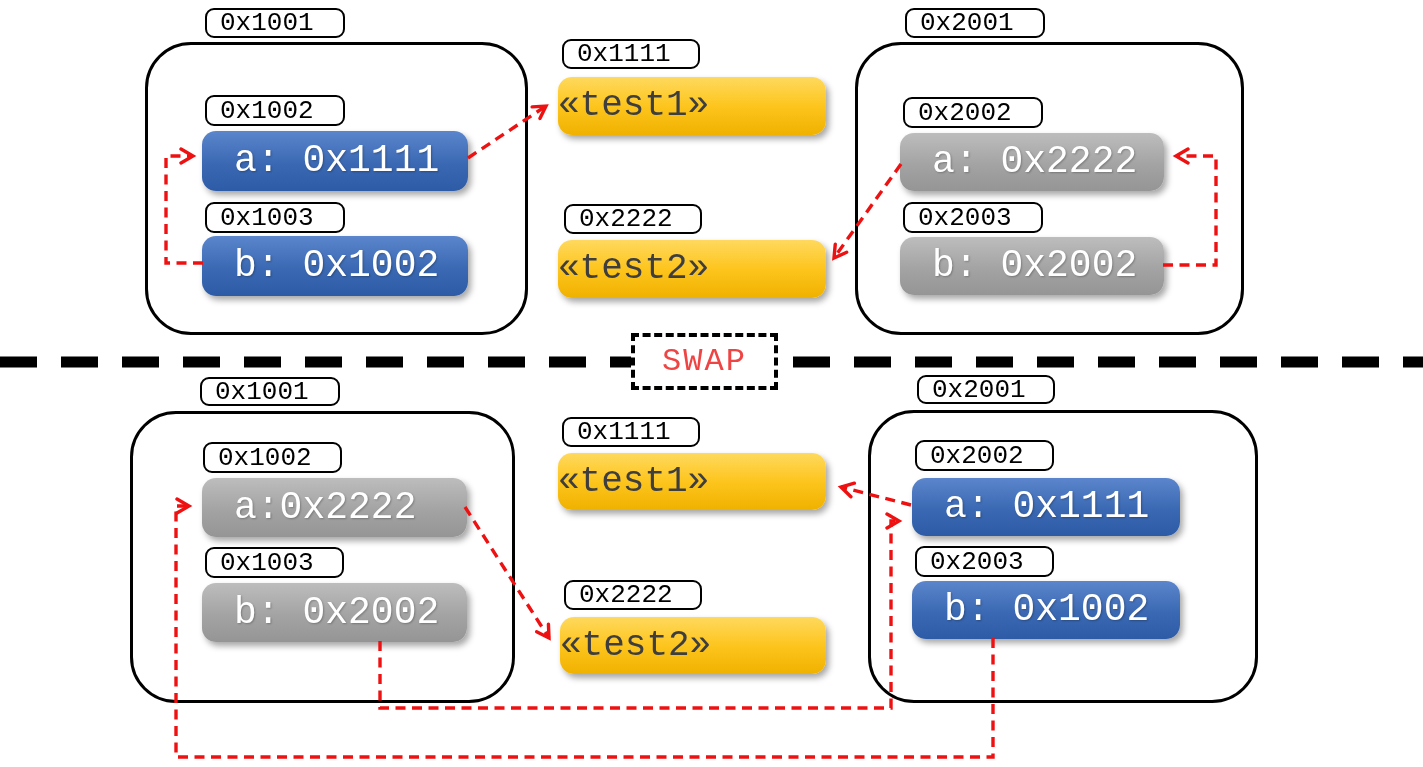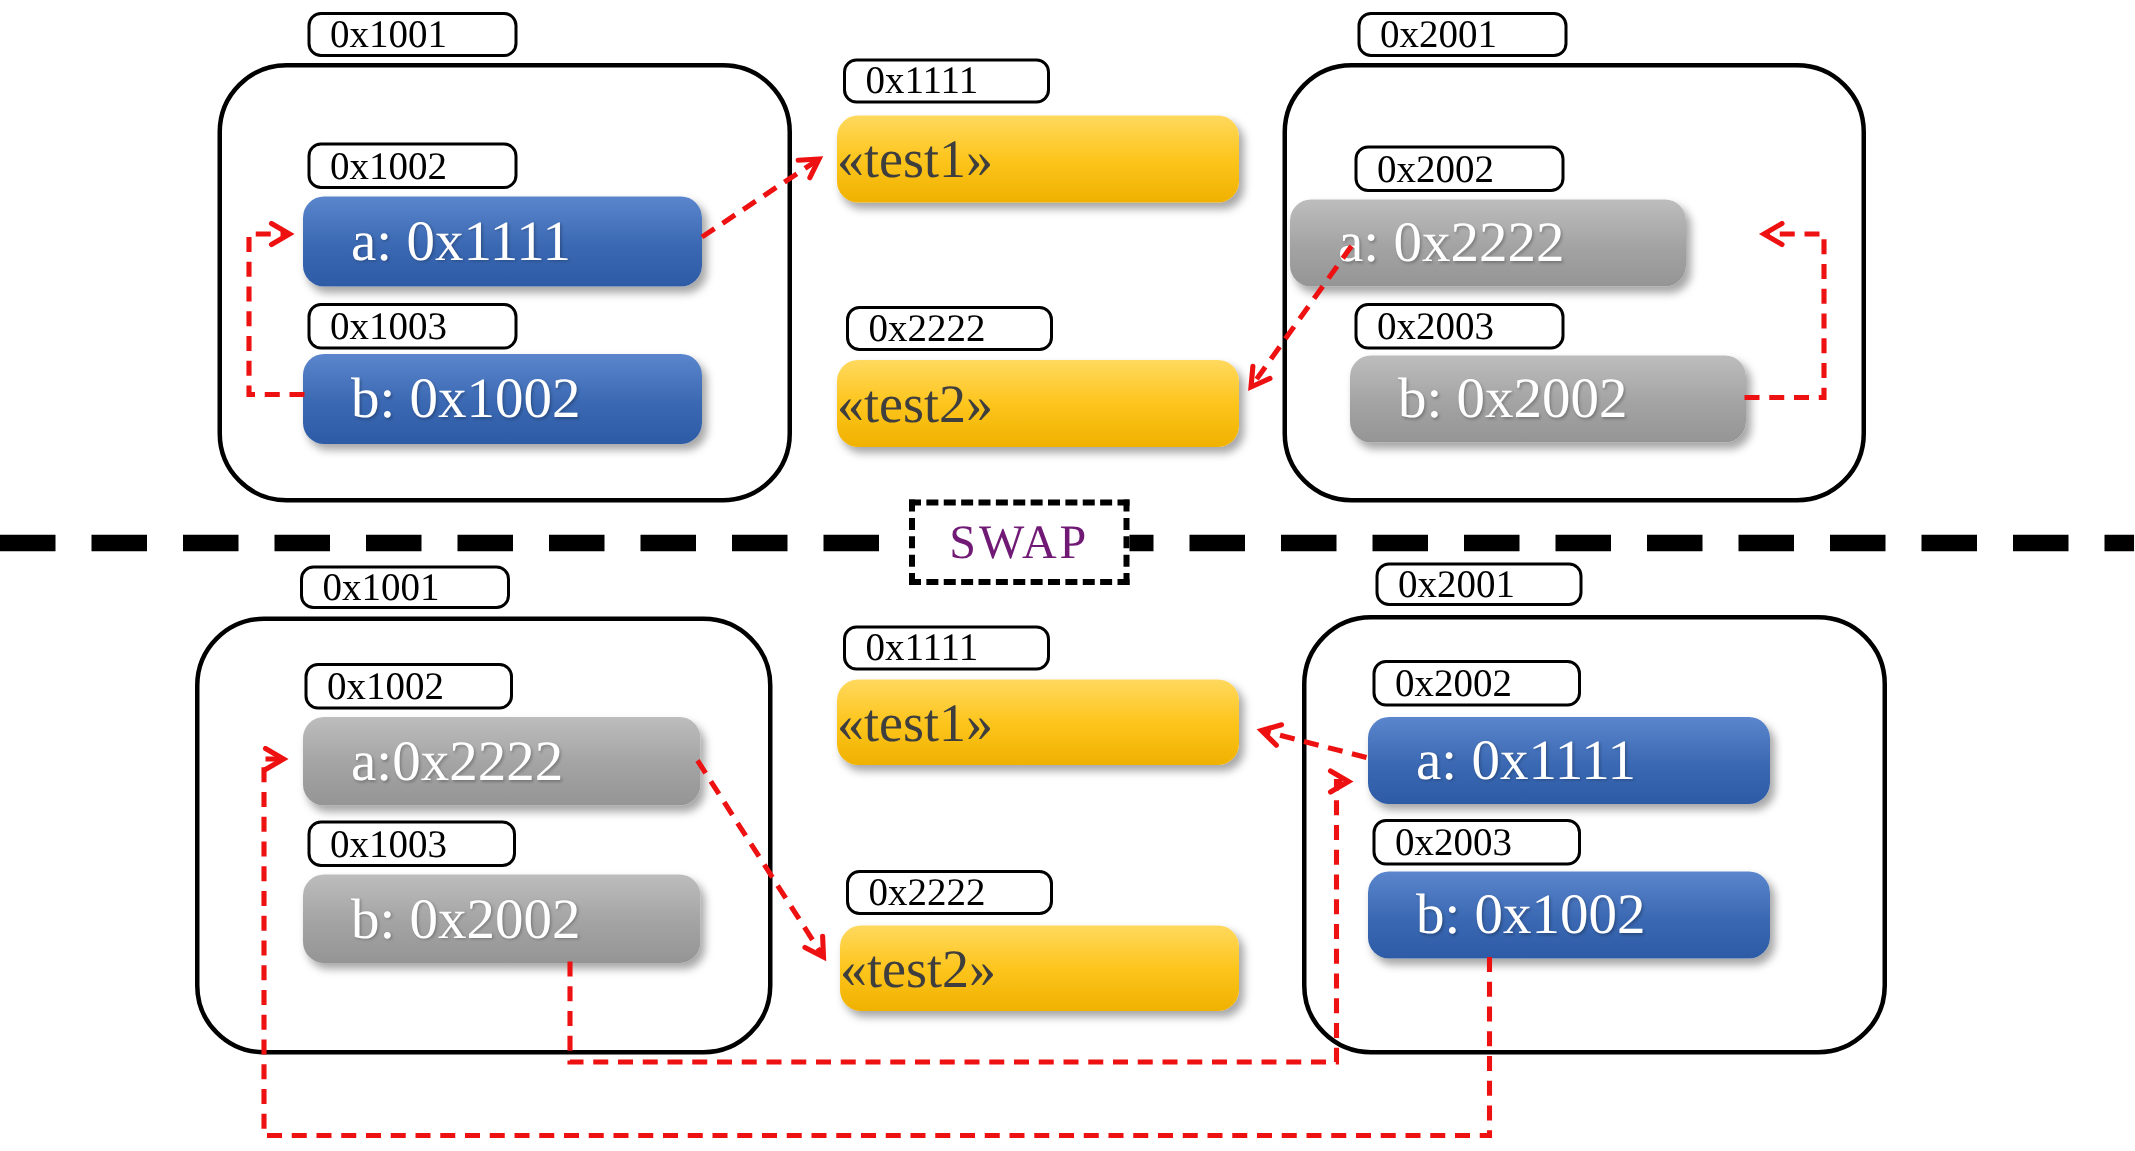--- a/index.html
+++ b/index.html
@@ -1,18 +1,18 @@
 <!DOCTYPE html>
 <html><head>
 <meta charset="utf-8">
 <style>
   html,body{margin:0;padding:0;background:#fff;}
   .stage{
     position:relative;width:1423px;height:767px;background:#fff;overflow:hidden;
-    font-family:Liberation Serif, serif;
+    font-family:Liberation Mono, monospace;
   }
   .frame{
     position:absolute;border:3px solid #000;border-radius:46px;background:#fff;
     box-sizing:border-box;z-index:1;
   }
   .addr{
     position:absolute;box-sizing:border-box;background:#fff;border:2.5px solid #000;
     border-radius:9px;display:flex;align-items:center;padding-left:13px;
     font-size:26px;color:#000;z-index:3;line-height:1;
   }
@@ -25,23 +25,23 @@
   .slot.blue{background:linear-gradient(180deg,#5b86cd 0%,#3a68b2 55%,#2e5ba5 100%);}
   .slot.gray{background:linear-gradient(180deg,#bdbdbd 0%,#a3a3a3 55%,#959595 100%);}
   .heap-obj{
     position:absolute;box-sizing:border-box;border-radius:14px;display:flex;align-items:center;
     padding-left:0;font-size:36px;color:#3e3e3e;z-index:3;line-height:1;
     background:linear-gradient(180deg,#ffd95e 0%,#fdc51d 50%,#f0b100 100%);
     box-shadow:3px 4px 6px rgba(0,0,0,0.35);
   }
   .arrow-layer{position:absolute;left:0;top:0;z-index:4;pointer-events:none;}
   .swap-box{
-    position:absolute;left:606px;top:333px;width:147px;height:57px;box-sizing:border-box;
+    position:absolute;left:631px;top:333px;width:147px;height:57px;box-sizing:border-box;
     background:#fff;border:4px dashed #000;display:flex;align-items:center;justify-content:center;
-    font-size:32px;letter-spacing:2px;color:#701a75;z-index:5;
+    font-size:32px;letter-spacing:2px;color:#ef4444;z-index:5;
   }
 </style>
 </head>
 <body>
 
 <div class="stage">
 
   <div class="frame" style="left:145px;top:42px;width:383px;height:293px;"></div>
   <div class="addr" style="left:205px;top:8px;width:140px;height:30px;">0x1001</div>
 
@@ -54,21 +54,21 @@
   <div class="addr" style="left:562px;top:39px;width:138px;height:30px;">0x1111</div>
   <div class="heap-obj" style="left:558px;top:77px;width:268px;height:58px;">«test1»</div>
 
   <div class="addr" style="left:564px;top:204px;width:138px;height:30px;">0x2222</div>
   <div class="heap-obj" style="left:558px;top:240px;width:268px;height:58px;">«test2»</div>
 
   <div class="frame" style="left:855px;top:42px;width:389px;height:293px;"></div>
   <div class="addr" style="left:905px;top:8px;width:140px;height:30px;">0x2001</div>
 
   <div class="addr" style="left:903px;top:97px;width:140px;height:31px;">0x2002</div>
-  <div class="slot gray" style="left:860px;top:133px;width:264px;height:58px;">a: 0x2222</div>
+  <div class="slot gray" style="left:900px;top:133px;width:264px;height:58px;">a: 0x2222</div>
 
   <div class="addr" style="left:903px;top:202px;width:140px;height:31px;">0x2003</div>
   <div class="slot gray" style="left:900px;top:237px;width:264px;height:58px;">b: 0x2002</div>
 
   <div class="frame" style="left:130px;top:411px;width:385px;height:292px;"></div>
   <div class="addr" style="left:200px;top:377px;width:140px;height:29px;">0x1001</div>
 
   <div class="addr" style="left:203px;top:442px;width:139px;height:31px;">0x1002</div>
   <div class="slot gray" style="left:202px;top:478px;width:265px;height:59px;">a:0x2222</div>
 

